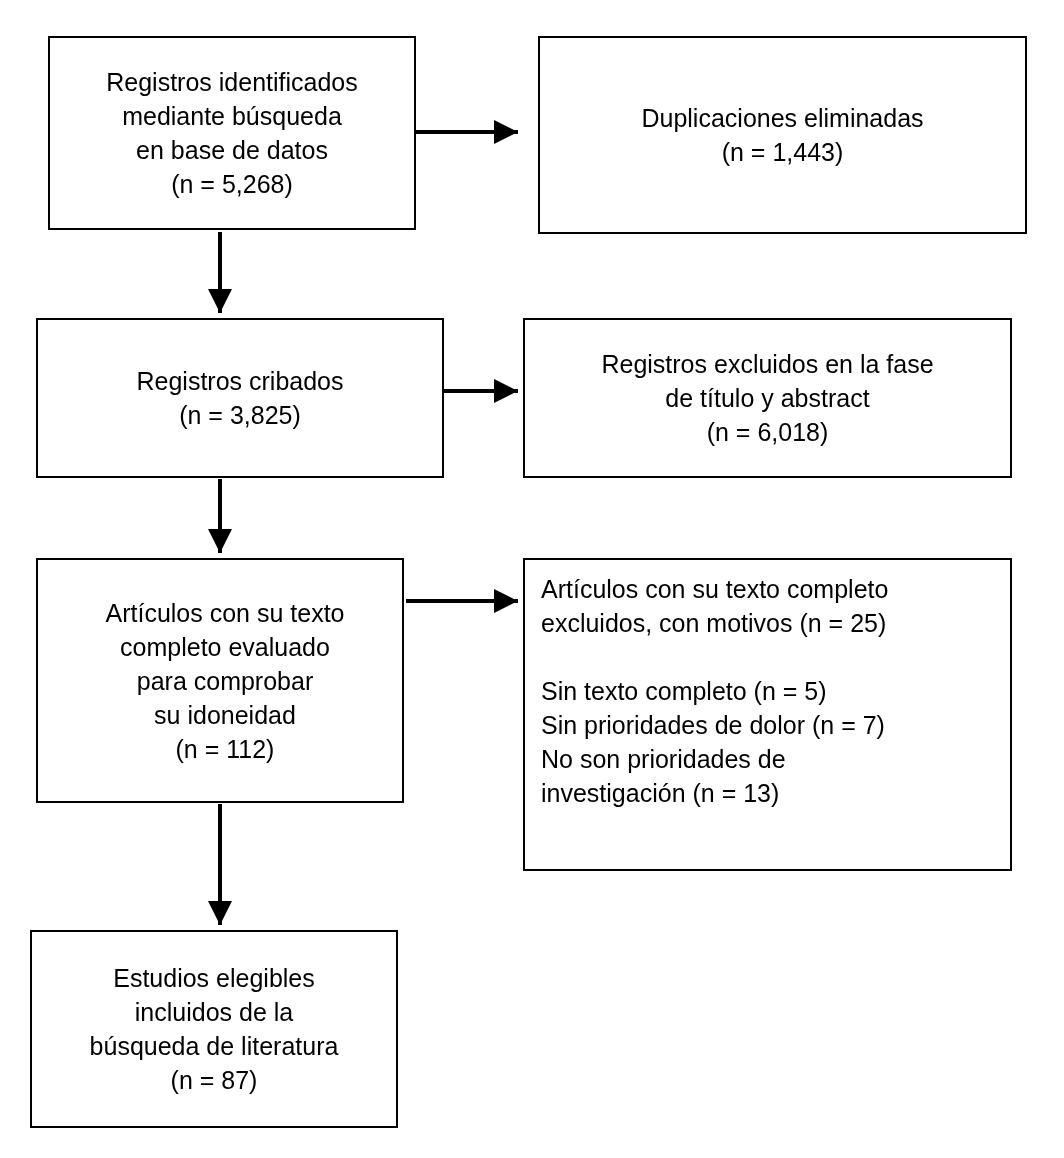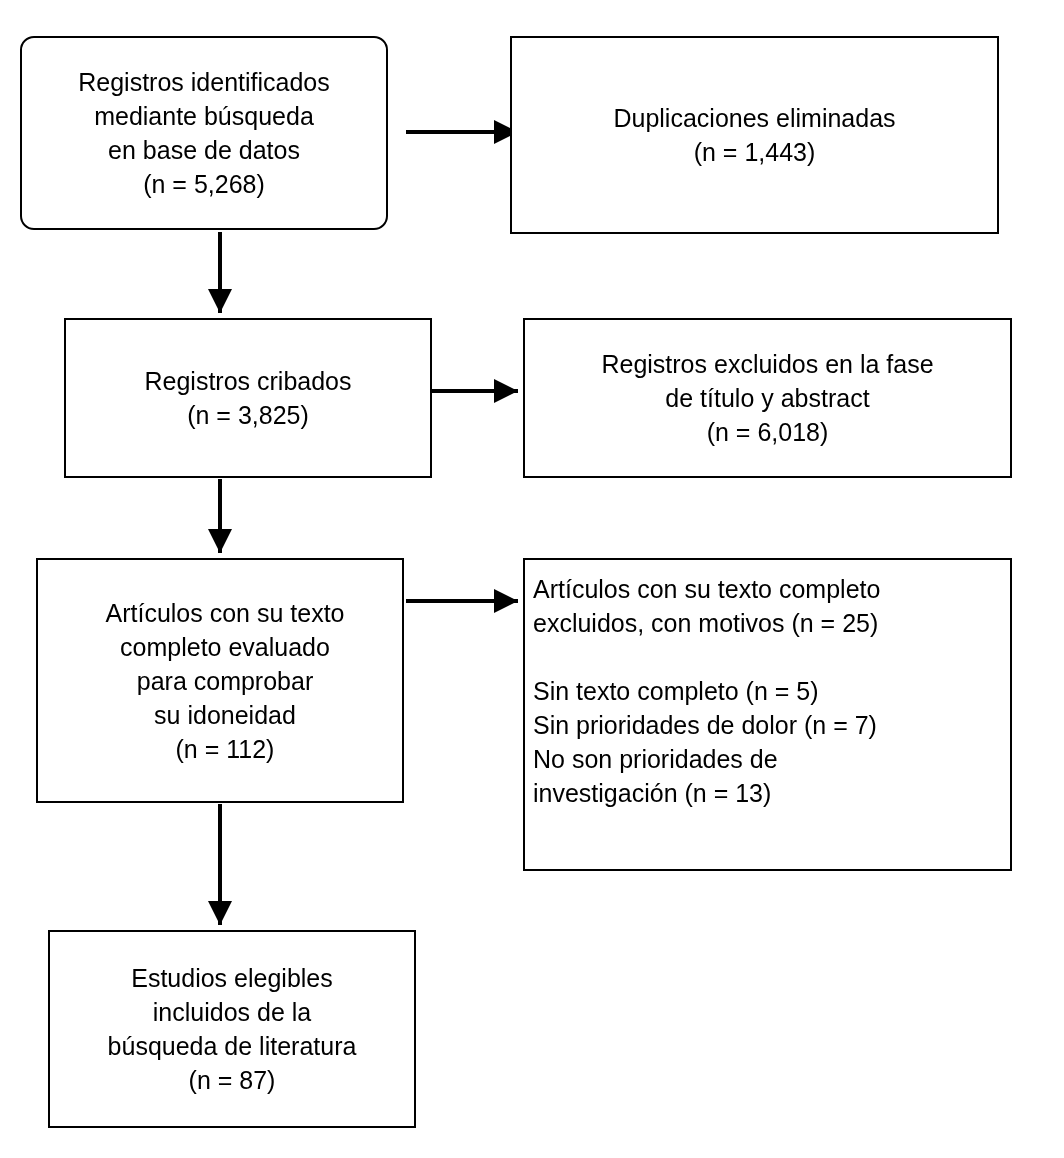--- a/index.html
+++ b/index.html
@@ -27,33 +27,33 @@
     align-items: center;
     justify-content: center;
     text-align: center;
     padding: 6px 10px;
   }
   .box-text {
     white-space: pre-line;
     font-size: 25px;
     line-height: 34px;
   }
-  #box-identified        { left: 20px;  top: 36px;  width: 368px; height: 194px; border-radius: 14px; }
-  #box-duplicates        { left: 510px; top: 36px;  width: 489px; height: 198px; }
-  #box-screened          { left: 36px;  top: 318px; width: 368px; height: 160px; margin-left: 28px; }
+  #box-identified        { left: 48px;  top: 36px;  width: 368px; height: 194px; }
+  #box-duplicates        { left: 538px; top: 36px;  width: 489px; height: 198px; }
+  #box-screened          { left: 36px;  top: 318px; width: 408px; height: 160px; }
   #box-excluded-screen   { left: 523px; top: 318px; width: 489px; height: 160px; }
   #box-fulltext          { left: 36px;  top: 558px; width: 368px; height: 245px; padding-left: 20px; }
   #box-fulltext-excluded {
     left: 523px; top: 558px; width: 489px; height: 313px;
     align-items: flex-start;
     justify-content: flex-start;
     text-align: left;
-    padding: 12px 8px;
+    padding: 12px 16px;
   }
-  #box-included          { left: 48px;  top: 930px; width: 368px; height: 198px; }
+  #box-included          { left: 30px;  top: 930px; width: 368px; height: 198px; }
   .arrows {
     position: absolute;
     left: 0;
     top: 0;
     pointer-events: none;
   }
 </style>
 </head>
 <body>
 

